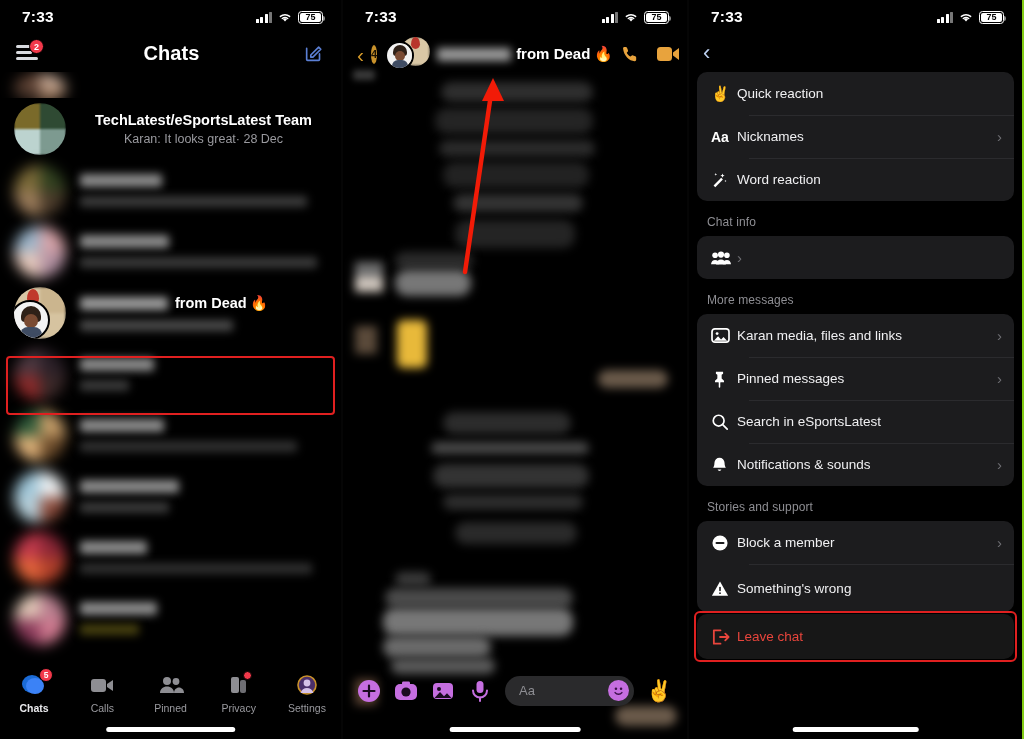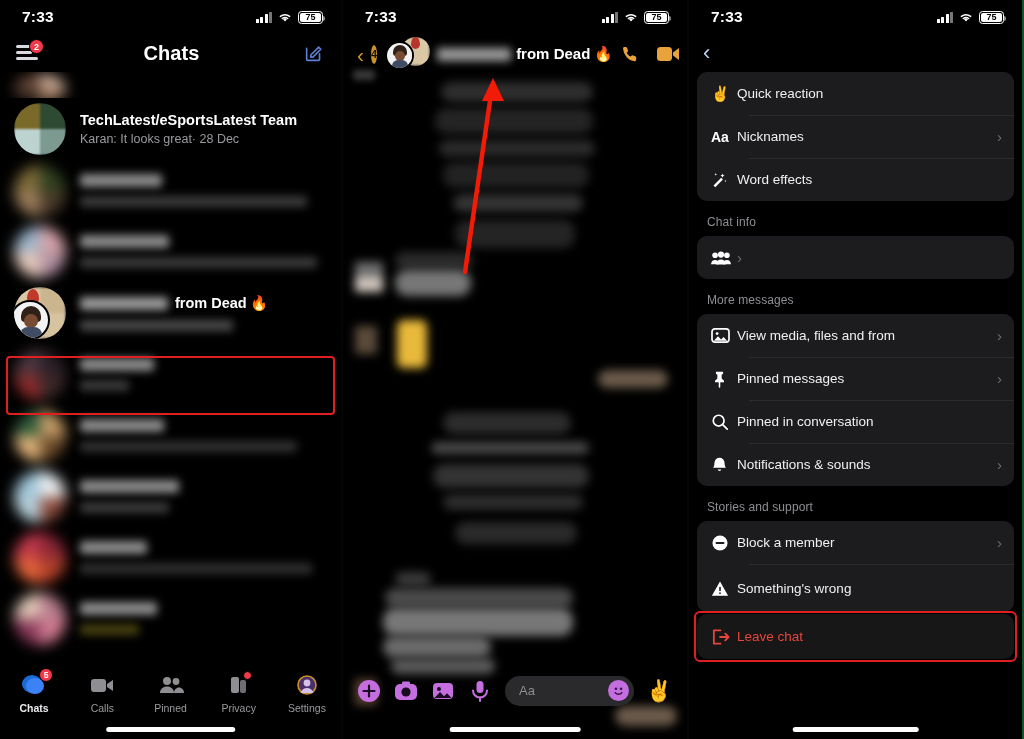--- a/index.html
+++ b/index.html
@@ -2,21 +2,21 @@
 <html><head>
 <meta charset="utf-8">
 <style>
   * { box-sizing: border-box; margin: 0; padding: 0; }
   html, body {
     width: 1024px; height: 739px;
     background: #000;
     font-family: "Liberation Sans", sans-serif;
     overflow: hidden;
   }
-  .screens { display: flex; width: 1024px; height: 739px; background: #14532d; }
+  .screens { display: flex; width: 1024px; height: 739px; background: #84cc16; }
   .panel { position: relative; height: 739px; background: #000; overflow: hidden; }
   .panel-left  { width: 341px; }
   .panel-mid   { width: 348px; border-left: 2px solid #050505; border-right: 2px solid #050505; }
   .panel-right { width: 333px; }
 
   
   .statusbar {
     height: 34px; display: flex; align-items: center;
     justify-content: space-between; padding: 0 18px 0 22px;
     color: #fff;
@@ -222,21 +222,21 @@
         <div class="avatar avatar-blur" style="height:30px;margin-bottom:-6px;">
           <div class="av-grid">
             <div style="background:#6a4a3a"></div>
               <div style="background:#d6b7a2"></div>
             <div style="background:#3a2a22"></div>
               <div style="background:#8a6a52"></div>
           </div>
         </div>
       </div>
 
-      <div class="chat-row" style="height:62px;">
+      <div class="chat-row" style="height:62px;text-align:center;">
         <div class="avatar">
           <div class="av-grid" style="filter:blur(1px)">
             <div style="background:#7a6a2a"></div>
               <div style="background:#2f4a33"></div>
             <div style="background:#bcd3cf"></div>
               <div style="background:#7d9a90"></div>
           </div>
         </div>
         <div class="row-text">
           <div class="real-name">TechLatest/eSportsLatest Team</div>
@@ -612,21 +612,21 @@
         <div class="opt">
           <div class="opt-ico">
             <svg width="17" height="17" viewBox="0 0 20 20">
               <path d="M3 17L12 8l2 2-9 9z" fill="#fff"></path>
               <path d="M13.5 3l.7 1.8 1.8.7-1.8.7-.7 1.8-.7-1.8-1.8-.7 1.8-.7z" fill="#fff"></path>
               <path d="M5.6 2.4l.45 1.15 1.15.45-1.15.45L5.6 5.6 5.15 4.45 4 4l1.15-.45z" fill="#fff"></path>
               <path d="M17 10.4l.4 1 1 .4-1 .4-.4 1-.4-1-1-.4 1-.4z" fill="#fff"></path>
             </svg>
           </div>
           <div class="opt-txt">
-              <div class="opt-title">Word effects</div>
+              <div class="opt-title">Word reaction</div>
             </div>
         </div>
       </div>
 
       <div class="group-label">Chat info</div>
       <div class="card">
         <div class="opt">
           <div class="opt-ico">
             <svg width="20" height="16" viewBox="0 0 22 16">
               <circle cx="4.5" cy="5" r="3.1" fill="#fff"></circle>
@@ -645,21 +645,21 @@
       <div class="card">
         <div class="opt">
           <div class="opt-ico">
             <svg width="19" height="17" viewBox="0 0 20 18">
               <rect x="1" y="2" width="18" height="14" rx="3" fill="none" stroke="#fff" stroke-width="1.8"></rect>
               <circle cx="6.4" cy="7" r="1.5" fill="#fff"></circle>
               <path d="M3 14.5l4.4-4.6 3.2 3.3 2.6-2.6 3.8 3.9z" fill="#fff"></path>
             </svg>
           </div>
           <div class="opt-txt">
-              <div class="opt-title">View media, files and from</div>
+              <div class="opt-title">Karan media, files and links</div>
             </div>
           <div class="chev">›</div>
         </div>
         <div class="opt">
           <div class="opt-ico">
             <svg width="17" height="18" viewBox="0 0 18 20">
               <path d="M5 2h8v2.2l-1.6 1v4.3l2.6 2.4v1.6H4v-1.6l2.6-2.4V5.2L5 4.2z" fill="#fff"></path>
               <path d="M9 13.5V19" stroke="#fff" stroke-width="1.7" stroke-linecap="round"></path>
             </svg>
           </div>
@@ -669,21 +669,21 @@
           <div class="chev">›</div>
         </div>
         <div class="opt">
           <div class="opt-ico">
             <svg width="18" height="18" viewBox="0 0 20 20">
               <circle cx="8.5" cy="8.5" r="6" fill="none" stroke="#fff" stroke-width="1.9"></circle>
               <path d="M13 13l5 5" stroke="#fff" stroke-width="1.9" stroke-linecap="round"></path>
             </svg>
           </div>
           <div class="opt-txt">
-              <div class="opt-title">Pinned in conversation</div>
+              <div class="opt-title">Search in eSportsLatest</div>
             </div>
         </div>
         <div class="opt">
           <div class="opt-ico">
             <svg width="17" height="18" viewBox="0 0 18 20">
               <path d="M9 2a5.6 5.6 0 0 1 5.6 5.6c0 4 1.4 5.4 1.4 5.4H2s1.4-1.4 1.4-5.4A5.6 5.6 0 0 1 9 2z" fill="#fff"></path>
               <path d="M6.9 15a2.2 2.2 0 0 0 4.2 0z" fill="#fff"></path>
             </svg>
           </div>
           <div class="opt-txt">

